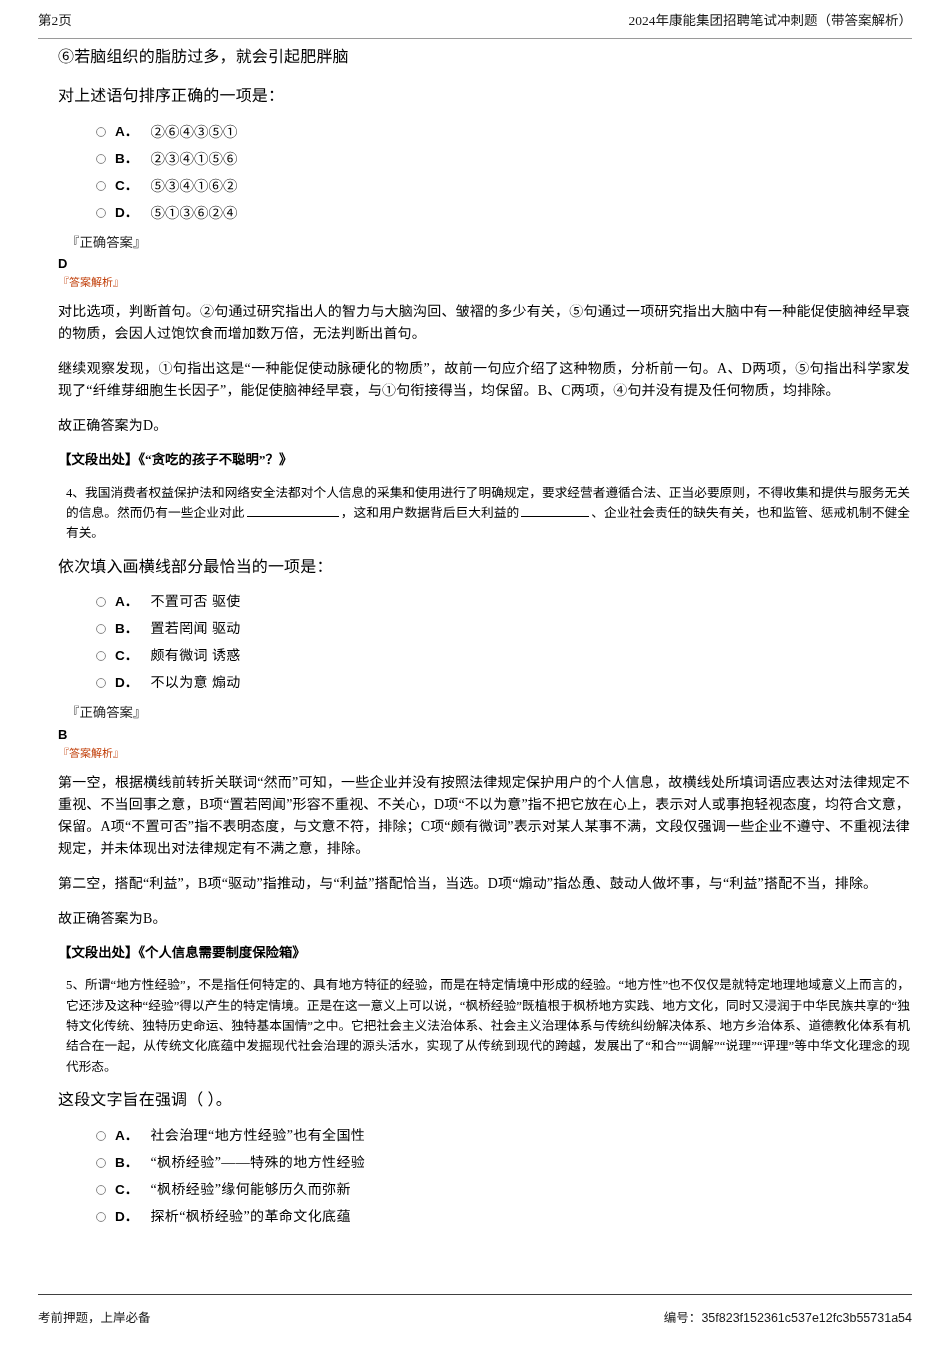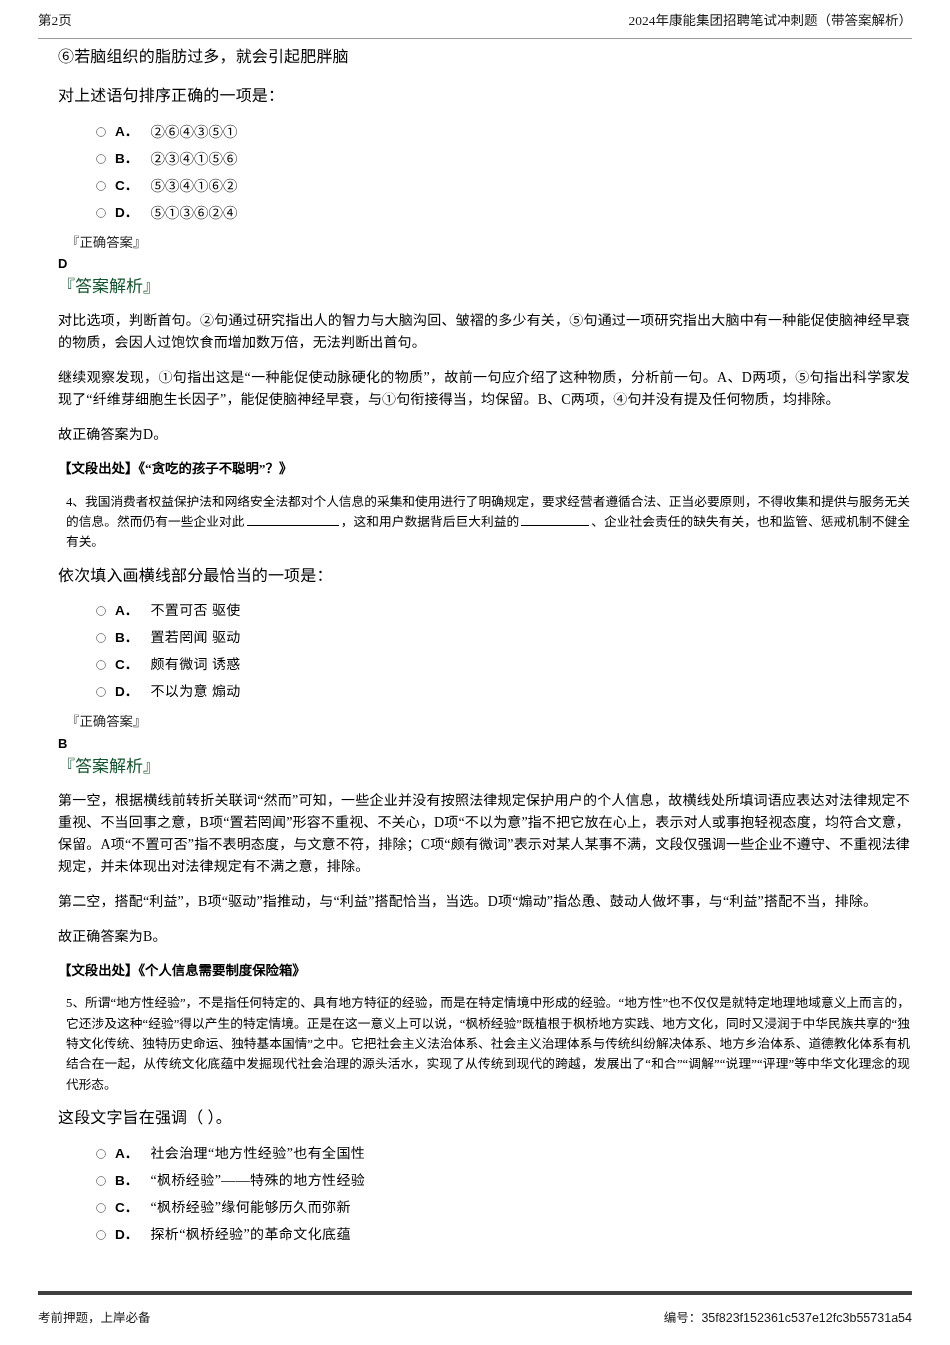--- a/index.html
+++ b/index.html
@@ -132,40 +132,40 @@
     color: #262626;
   }
   .ans-value {
     font-family: "Liberation Sans", sans-serif;
     font-weight: bold;
     font-size: 13px;
     line-height: 1.5;
     margin: 1px 0 1px 0;
   }
   .ans-label2 {
-    font-size: 17px;
+    font-size: 11px;
     line-height: 1.5;
     margin: 0 0 10px 0;
-    color: #14532d;
+    color: #c2410c;
   }
   .source {
     font-size: 13.4px;
     line-height: 1.5;
     margin: 0 0 12px 0;
     font-weight: bold;
   }
 
   
   .page-footer {
     position: absolute;
     bottom: 18px;
     left: 38px;
     right: 38px;
     height: 26px;
-    border-top: 4px solid #404040;
+    border-top: 1px solid #404040;
     display: flex;
     align-items: flex-end;
     justify-content: space-between;
     font-size: 12.5px;
     line-height: 18px;
     padding-top: 6px;
     color: #1a1a1a;
     text-align: right;
   }
   .page-footer .ftr-left { white-space: nowrap; }

